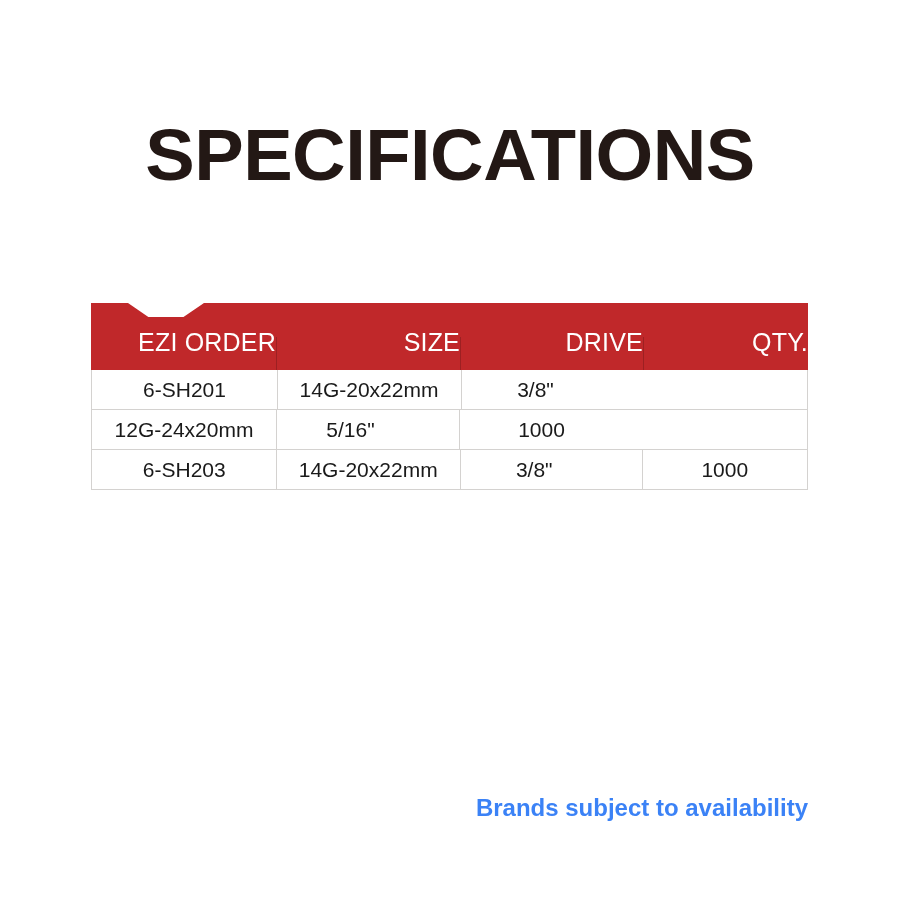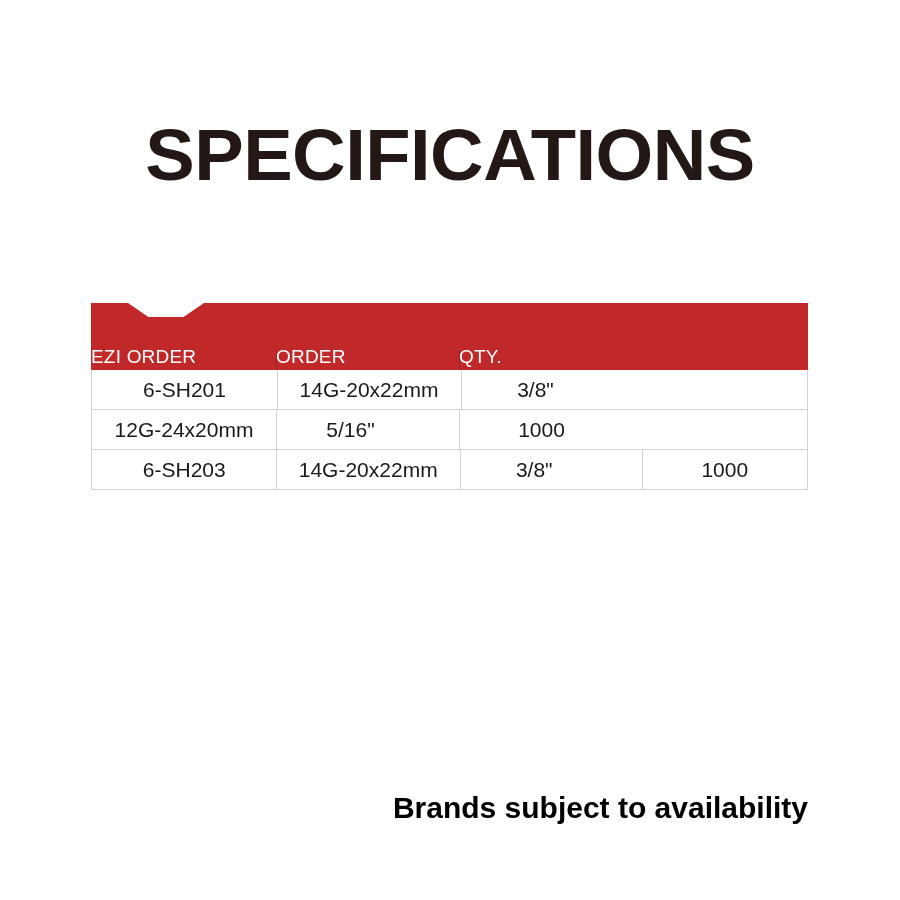--- a/index.html
+++ b/index.html
@@ -72,24 +72,25 @@
         100% 100%,
         0% 100%);
     display: flex;
     align-items: flex-end;
   }
 
   .th {
     position: relative;
     box-sizing: border-box;
     color: #ffffff;
-    font-size: 19px;
+    font-size: 25px;
     line-height: 27px;
     font-weight: normal;
-    text-align: left;
+    text-align: right;
+    padding-bottom: 14px;
     letter-spacing: 0.2px;
     white-space: nowrap;
     overflow: hidden;
   }
   .th + .th::before {
     content: "";
     position: absolute;
     left: 0;
     top: 8px;
     bottom: 0;
@@ -145,39 +146,40 @@
   
   .td.col-3 { padding-right: 34px; }
 
   
   .footer-note {
     position: absolute;
     left: 0;
     top: 793px;
     width: 808px;
     text-align: right;
-    font-size: 30px;
+    font-size: 24px;
     line-height: 30px;
     font-weight: bold;
-    color: #000000;
+    color: #3b82f6;
     white-space: nowrap;
   }
 </style>
 </head>
 <body>
 
 <div class="page">
 
   <div class="page-title">SPECIFICATIONS</div>
 
   <div class="spec-table">
 
     <div class="table-header">
       <div class="th col-1">EZI ORDER</div>
-      <div class="th col-3">ORDER</div>
+      <div class="th col-2">SIZE</div>
+      <div class="th col-3">DRIVE</div>
       <div class="th col-4">QTY.</div>
     </div>
 
     <div class="table-body">
 
       <div class="table-row">
         <div class="td col-1">6-SH201</div>
         <div class="td col-2">14G-20x22mm</div>
         <div class="td col-3">3/8"</div>
       </div>

